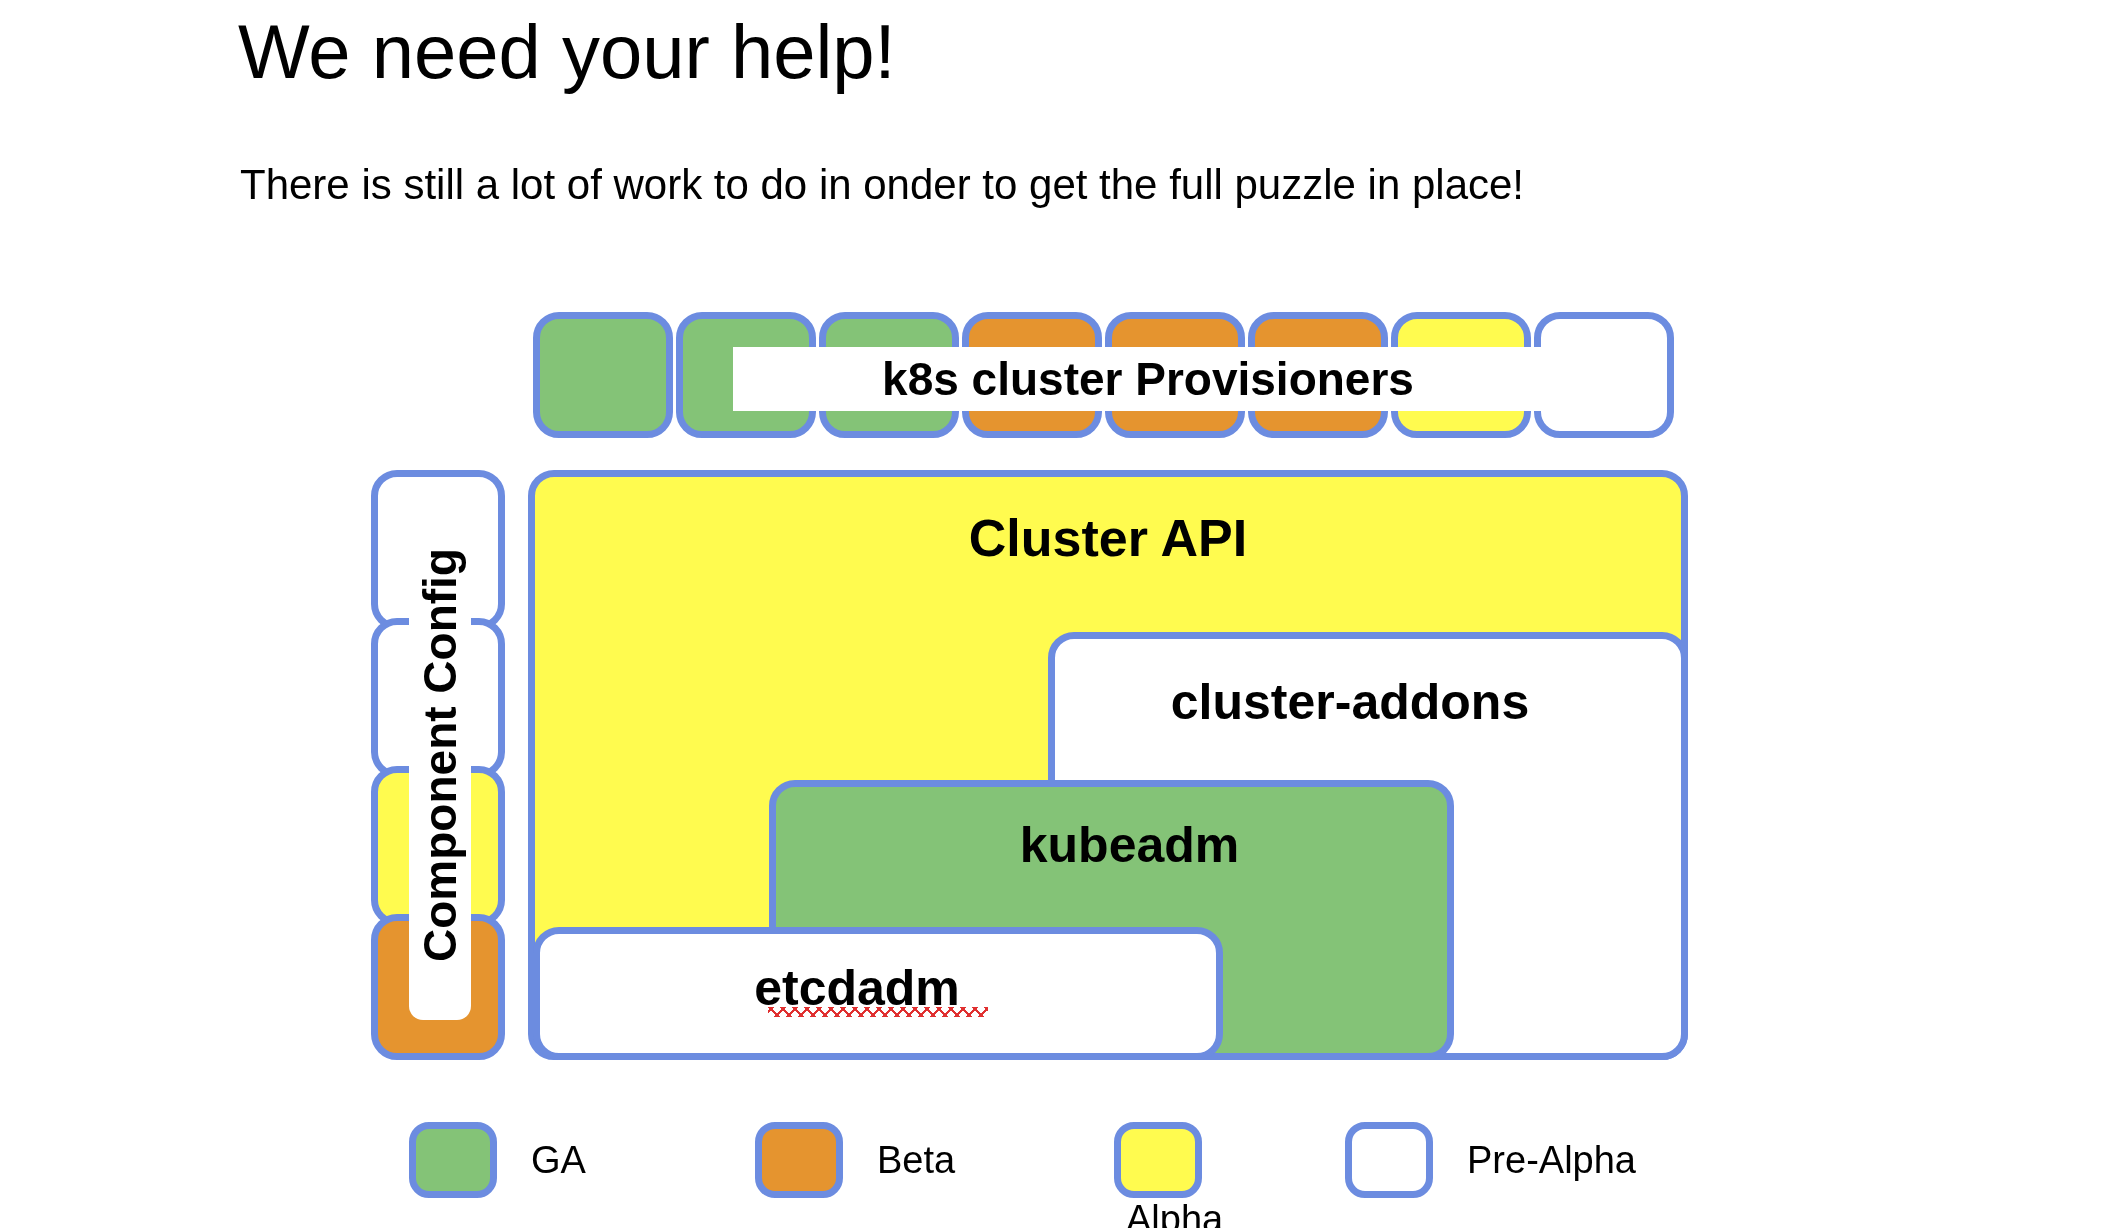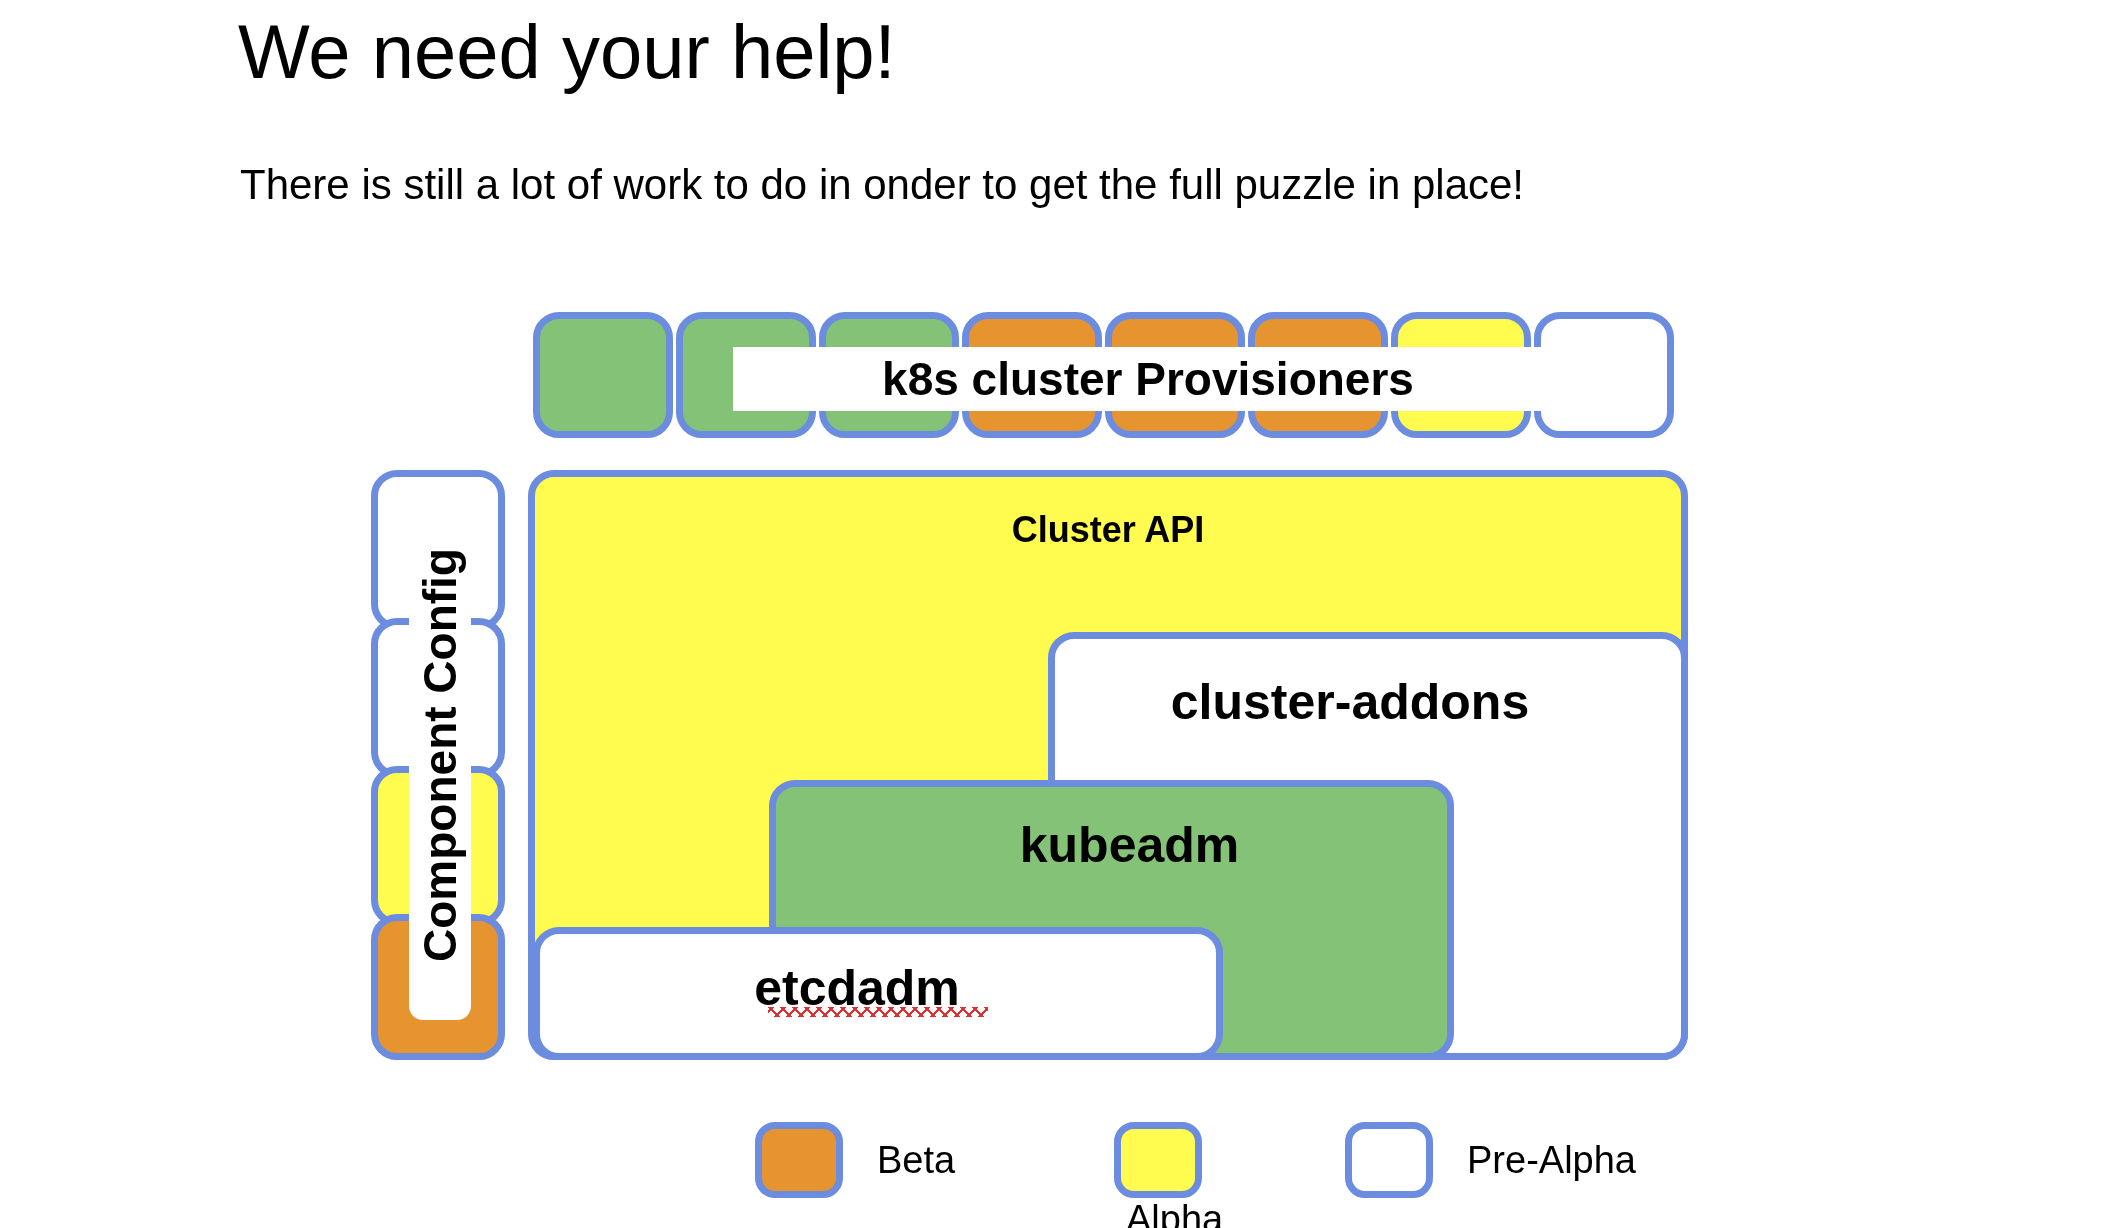--- a/index.html
+++ b/index.html
@@ -159,21 +159,21 @@
   <div class="node ga" style="left:819px;  top:312px; width:140px; height:126px;"></div>
   <div class="node beta" style="left:962px;  top:312px; width:140px; height:126px;"></div>
   <div class="node beta" style="left:1105px; top:312px; width:140px; height:126px;"></div>
   <div class="node beta" style="left:1248px; top:312px; width:140px; height:126px;"></div>
   <div class="node alpha" style="left:1391px; top:312px; width:140px; height:126px;"></div>
   <div class="node prealpha" style="left:1534px; top:312px; width:140px; height:126px;"></div>
 
   <div class="label-band" style="left:733px; top:347px; width:830px; height:64px; font-size:46px;">k8s cluster Provisioners</div>
 
   <div class="node alpha" style="left:528px; top:470px; width:1160px; height:590px; z-index:10;"></div>
-  <div class="node-label" style="left:528px; top:512px; width:1160px; font-size:36px; z-index:30;">Cluster API</div>
+  <div class="node-label" style="left:528px; top:512px; width:1160px; font-size:52px; z-index:30;">Cluster API</div>
 
   <div class="node prealpha" style="left:1048px; top:632px; width:640px; height:428px; z-index:12;"></div>
   <div class="node-label" style="left:1048px; top:677px; width:604px; font-size:50px; z-index:30;">cluster-addons</div>
 
   <div class="node ga" style="left:769px; top:780px; width:685px; height:280px; z-index:14;"></div>
   <div class="node-label" style="left:769px; top:820px; width:685px; font-size:50px; z-index:30;padding-left:18px;">kubeadm</div>
 
   <div class="node prealpha" style="left:533px; top:927px; width:690px; height:133px; z-index:16;"></div>
   <div class="node-label" style="left:512px; top:963px; width:690px; font-size:50px; z-index:30;">etcdadm</div>
   <div class="squiggle" style="left:768px; top:1007px; width:220px;"></div>
@@ -184,20 +184,24 @@
   <div class="node beta" style="left:371px; top:914px; width:134px; height:146px; z-index:18;"></div>
 
   <div class="vertical-band" style="left:409px; top:490px; width:62px; height:530px; z-index:40;">
     <span>Component Config</span>
   </div>
 
 </div>
 
 <div class="legend">
 
+  <div class="legend-item" style="left:409px;">
+    <div class="legend-swatch ga"></div>
+    <div class="legend-text">GA</div>
+  </div>
 
   <div class="legend-item" style="left:755px;">
     <div class="legend-swatch beta"></div>
     <div class="legend-text">Beta</div>
   </div>
 
   <div class="legend-item" style="left:1092px;flex-direction:column;">
     <div class="legend-swatch alpha"></div>
     <div class="legend-text">Alpha</div>
   </div>

